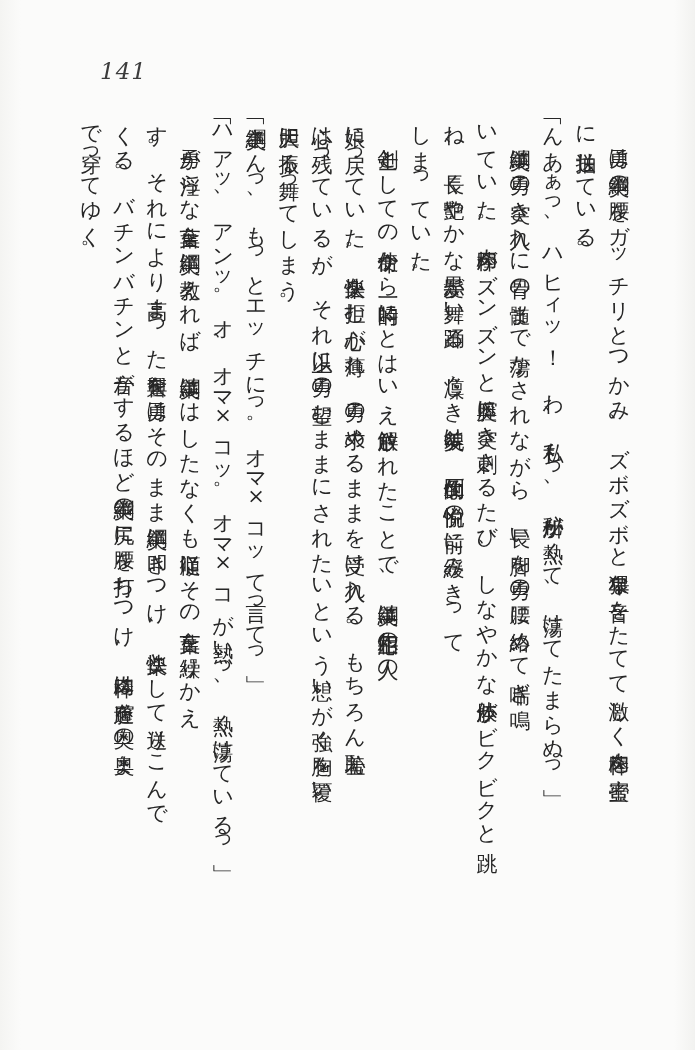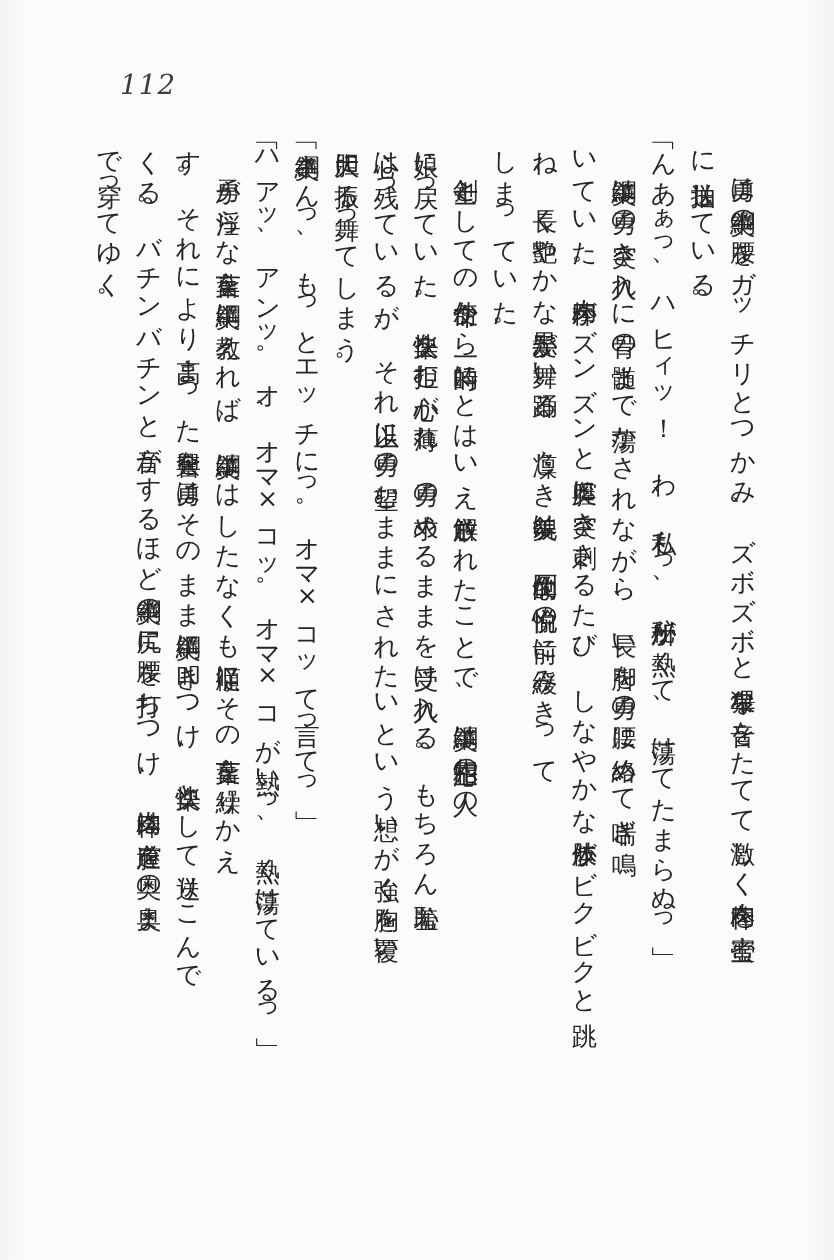--- a/index.html
+++ b/index.html
@@ -44,21 +44,21 @@
   .tcol {
     line-height: 33px;  
     height: 838px;      
     white-space: pre;
   }
 </style>
 </head>
 <body>
 
 <div class="page">
-  <div class="page-number">112</div>
+  <div class="page-number">141</div>
   <div class="text-block">
       <div class="tcol">　勇は美綱の腰をガッチリとつかみ、ズボズボと卑猥な音をたてて激しく肉棒を蜜壺</div>
       <div class="tcol">に抽送している。</div>
       <div class="tcol">「んあぁっ、ハヒィッ！　わ、私もっ、秘所が熱くて、蕩けてたまらぬっ」</div>
       <div class="tcol">　美綱は勇の突き入れに骨の髄まで蕩かされながら、長い脚を勇の腰に絡めて喘ぎ鳴</div>
       <div class="tcol">いていた。肉棒がズンズンと膣奥に突き刺さるたび、しなやかな肢体がビクビクと跳</div>
       <div class="tcol">ね、長く艶やかな黒髪が舞い踊る。凜々しき美貌は、圧倒的な愉悦の前に緩みきって</div>
       <div class="tcol">しまっていた。</div>
       <div class="tcol">　剣士としての使命から一時的にとはいえ解放されたことで、美綱は年相応の一人の</div>
       <div class="tcol">娘に戻っていた。快楽を拒む心が薄れ、勇の求めるままを受け入れる。もちろん羞恥</div>

